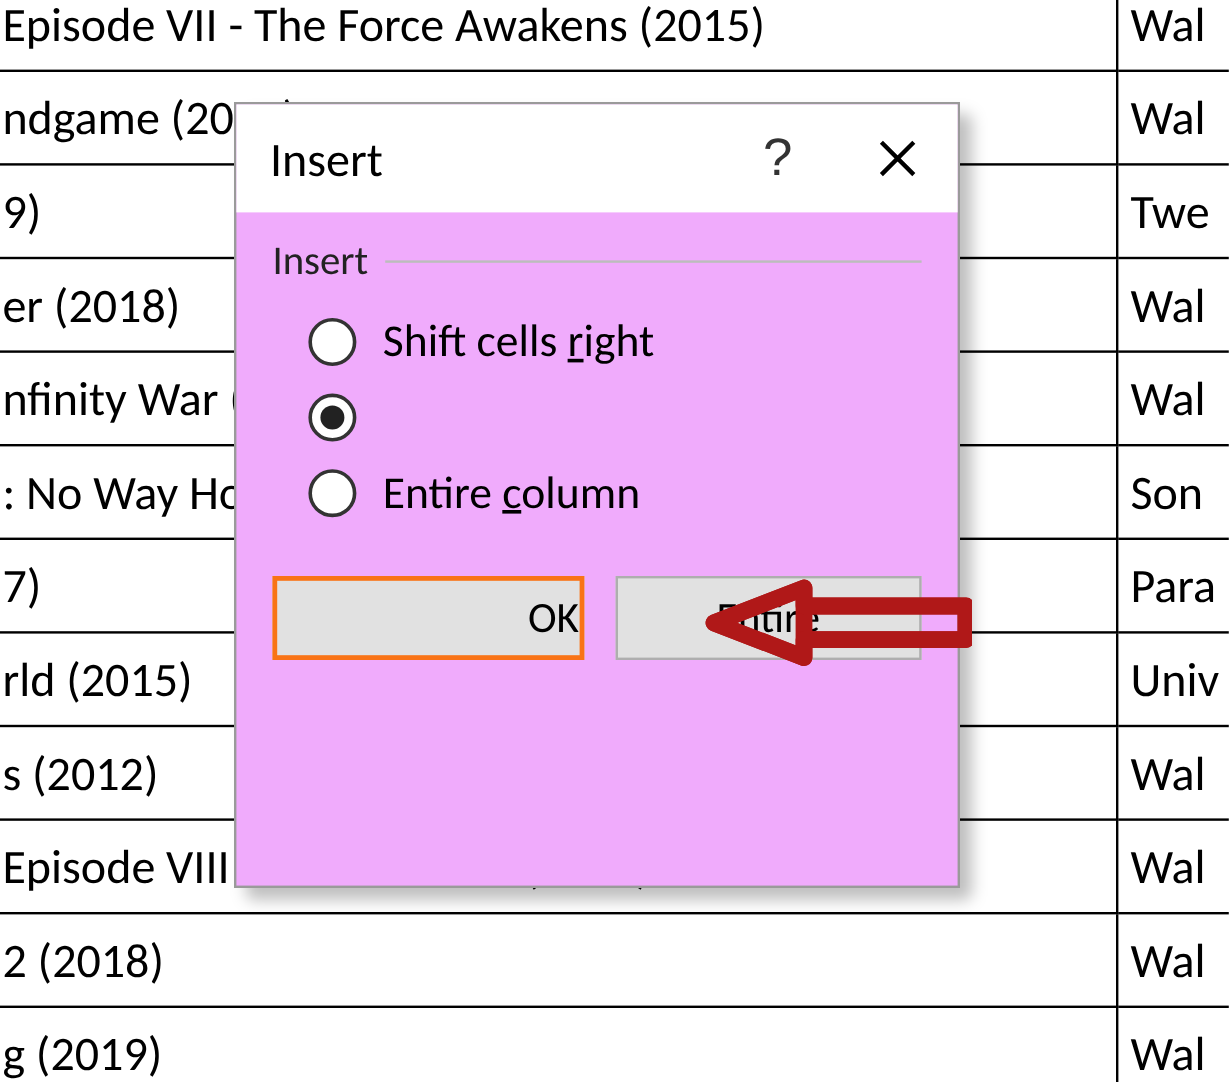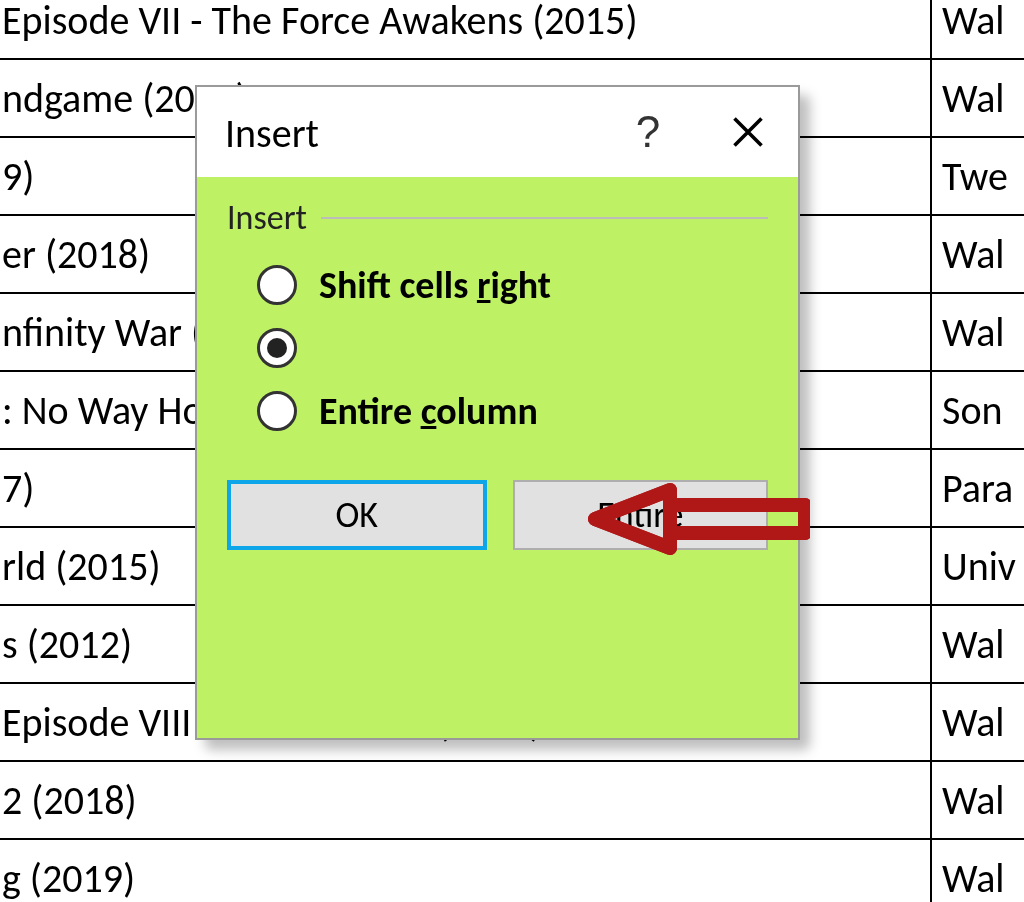--- a/index.html
+++ b/index.html
@@ -40,21 +40,21 @@
     background: rgba(0,0,0,0.25);
     filter: blur(6px);
     border-radius: 6px;
   }
   .dialog {
     position: absolute;
     left: 195px;
     top: 85px;
     width: 605px;
     height: 655px;
-    background: #bef264;
+    background: #f0abfc;
     border: 2px solid #9a9a9a;
   }
   .titlebar {
     display: flex;
     align-items: stretch;
     height: 90px;
     background: #fff;
   }
   .titlebar-title {
     flex: 1;
@@ -112,21 +112,20 @@
     content: "";
     width: 20px;
     height: 20px;
     background: #222;
     border-radius: 50%;
   }
   .radio-label {
     font-size: 38px;
     color: #000;
     padding: 0 4px;
-    font-weight: bold;
   }
   .radio-label.focused {
     border: 2px dotted #000;
     padding: 0 6px;
   }
   .u { text-decoration: underline; }
 
   .buttons {
     display: flex;
     gap: 26px;
@@ -137,21 +136,22 @@
     height: 70px;
     background: #e1e1e1;
     border: 2px solid #aeaeae;
     font-size: 36px;
     color: #000;
     display: flex;
     align-items: center;
     justify-content: center;
   }
   .btn.default {
-    border: 4px solid #0ea5e9;
+    border: 4px solid #f97316;
+    justify-content: flex-end;
   }
 
   
   .arrow {
     position: absolute;
     left: 560px;
     top: 455px;
     width: 250px;
     height: 130px;
     pointer-events: none;

